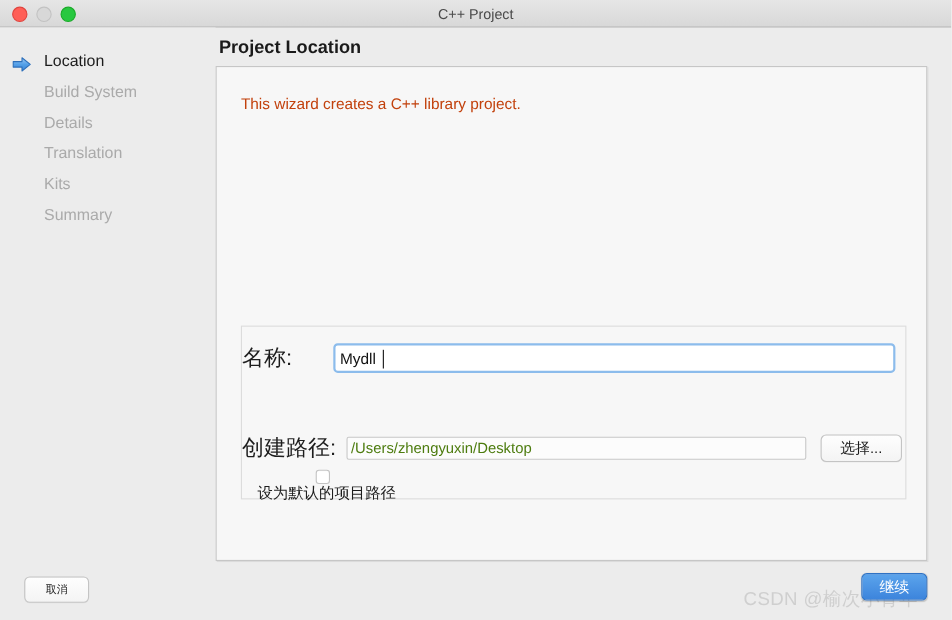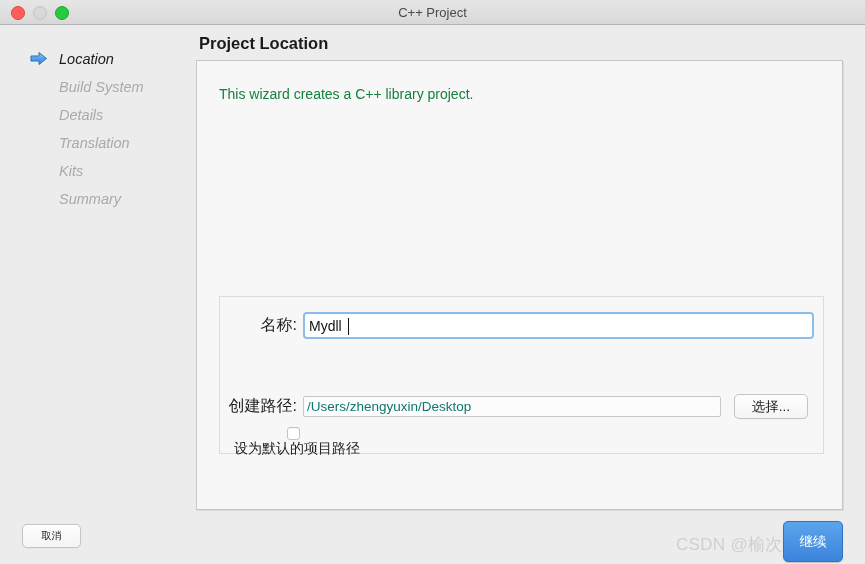--- a/index.html
+++ b/index.html
@@ -61,27 +61,25 @@
   
   .sidebar {
     position: absolute;
     left: 0; top: 25px;
     width: 196px;
     height: 539px;
     background: #ececec;
   }
   .side-item {
     position: absolute;
-    left: 32px;
+    left: 13px;
     height: 22px;
     display: flex;
-    align-items: center;
     font-size: 14.5px;
     white-space: nowrap;
-    font-style: italic;
   }
   .side-item .side-label { display: block; }
   .side-item.active .side-label { color: #1c1c1c; }
   .side-item.dim .side-label { color: #aaaaaa; }
   .side-arrow {
     position: absolute;
     left: -2px;
     top: 3px;
     width: 18px;
     height: 15px;
@@ -109,44 +107,43 @@
     background: #f7f7f7;
     border: 1px solid #c6c6c6;
     box-sizing: border-box;
     box-shadow: 1px 1px 0 rgba(0,0,0,0.07);
   }
   .wizard-desc {
     position: absolute;
     left: 22px;
     top: 25px;
     font-size: 14px;
-    color: #15803d;
+    color: #c2410c;
   }
 
   
   .group-box {
     position: absolute;
     left: 22px;
     top: 235px;
     width: 605px;
     height: 158px;
     border: 1px solid #dcdcdc;
     background: #f7f7f7;
     box-sizing: border-box;
   }
 
   .row {
     position: absolute;
     display: flex;
     align-items: center;
   }
   .form-label {
-    font-size: 16px;
+    font-size: 20px;
     color: #1d1d1d;
-    text-align: right;
     white-space: nowrap;
   }
 
   
   .row-name {
     left: 0; top: 15px;
     width: 605px;
   }
   .row-name .form-label {
     width: 77px;
@@ -195,23 +192,24 @@
   }
   .path-input {
     width: 418px;
     height: 21px;
     border: 1px solid #c8c8c8;
     border-radius: 2px;
     background: #fcfcfc;
     box-sizing: border-box;
     font-family: "Liberation Sans", "DejaVu Sans", sans-serif;
     font-size: 13.5px;
-    color: #0f766e;
+    color: #4d7c0f;
     padding: 0 3px;
     outline: none;
+    margin-left: 12px;
   }
   .choose-btn {
     margin-left: 13px;
     width: 74px;
     height: 25px;
     border: 1px solid #c4c4c4;
     border-radius: 5px;
     background: linear-gradient(#fefefe, #f4f4f4);
     font-family: "Liberation Sans", "DejaVu Sans", sans-serif;
     font-size: 13.5px;
@@ -257,21 +255,21 @@
     color: #1d1d1d;
     box-shadow: 0 0.5px 0.5px rgba(0,0,0,0.06);
     cursor: default;
     padding: 0;
   }
   .continue-btn {
     position: absolute;
     left: 783px;
     top: 521px;
     width: 60px;
-    height: 41px;
+    height: 25px;
     border: 1px solid #2f72c4;
     border-radius: 5px;
     background: linear-gradient(#5ba4ec, #3c84dc);
     font-family: Liberation Mono, monospace;
     font-size: 13.5px;
     color: #ffffff;
     cursor: default;
     padding: 0;
     box-shadow: 0 0.5px 1px rgba(0,0,0,0.18);
   }

